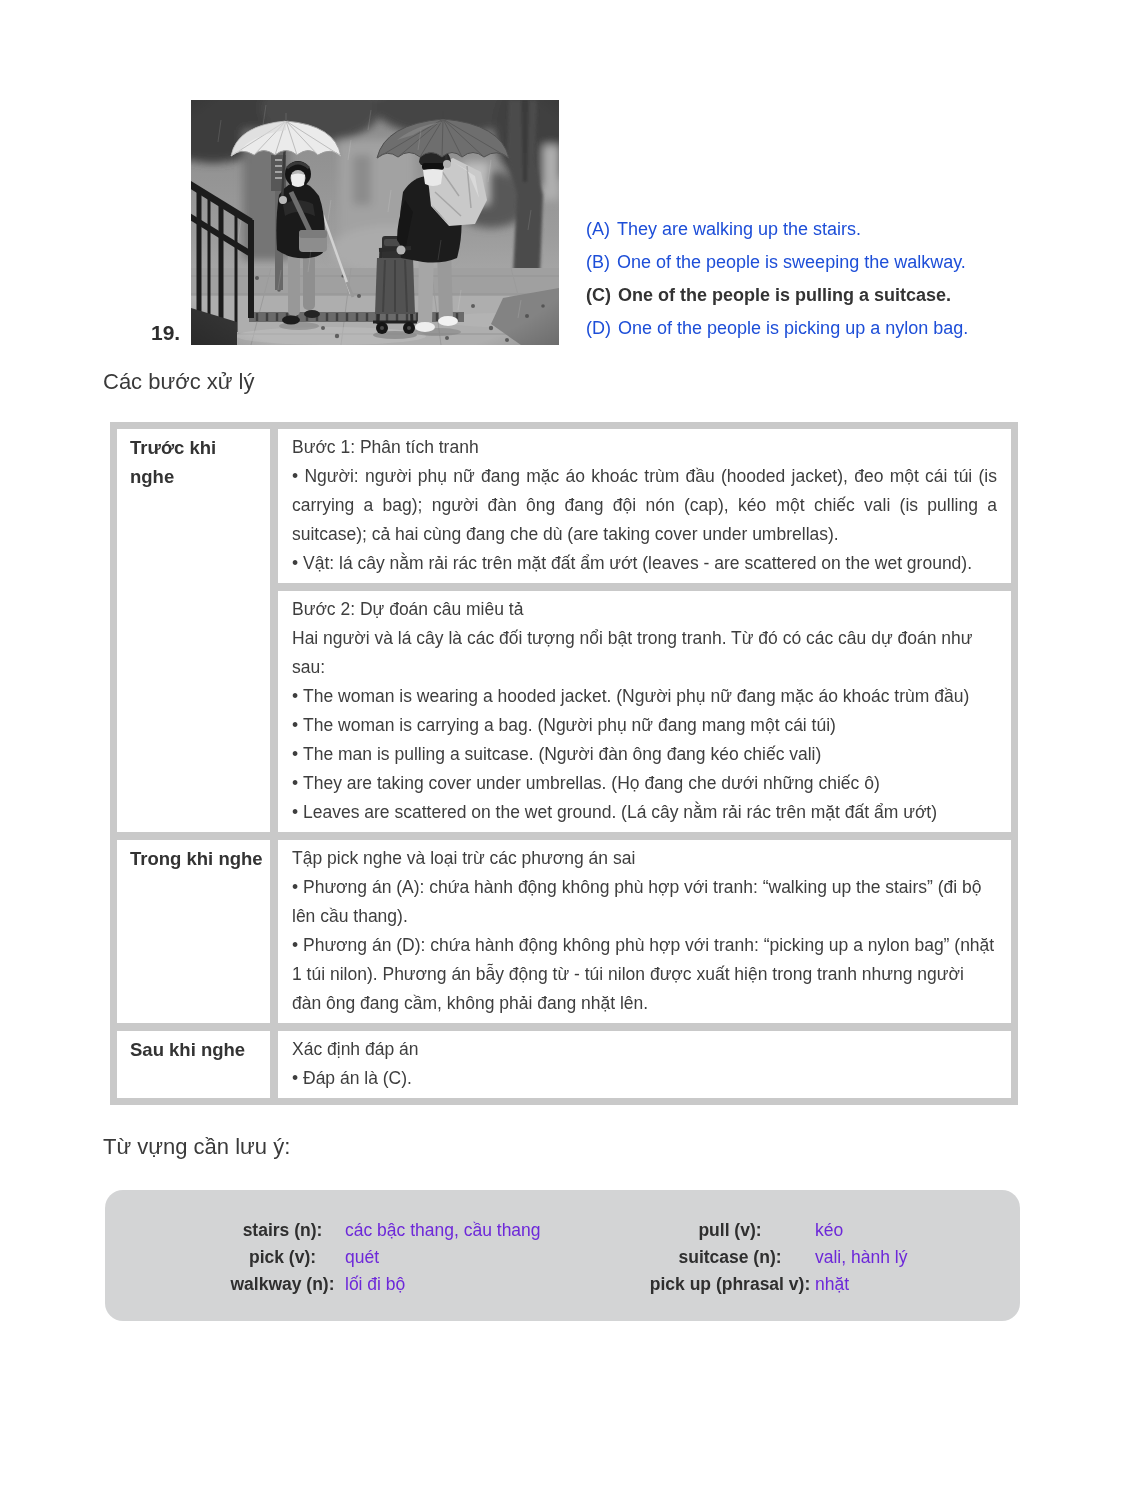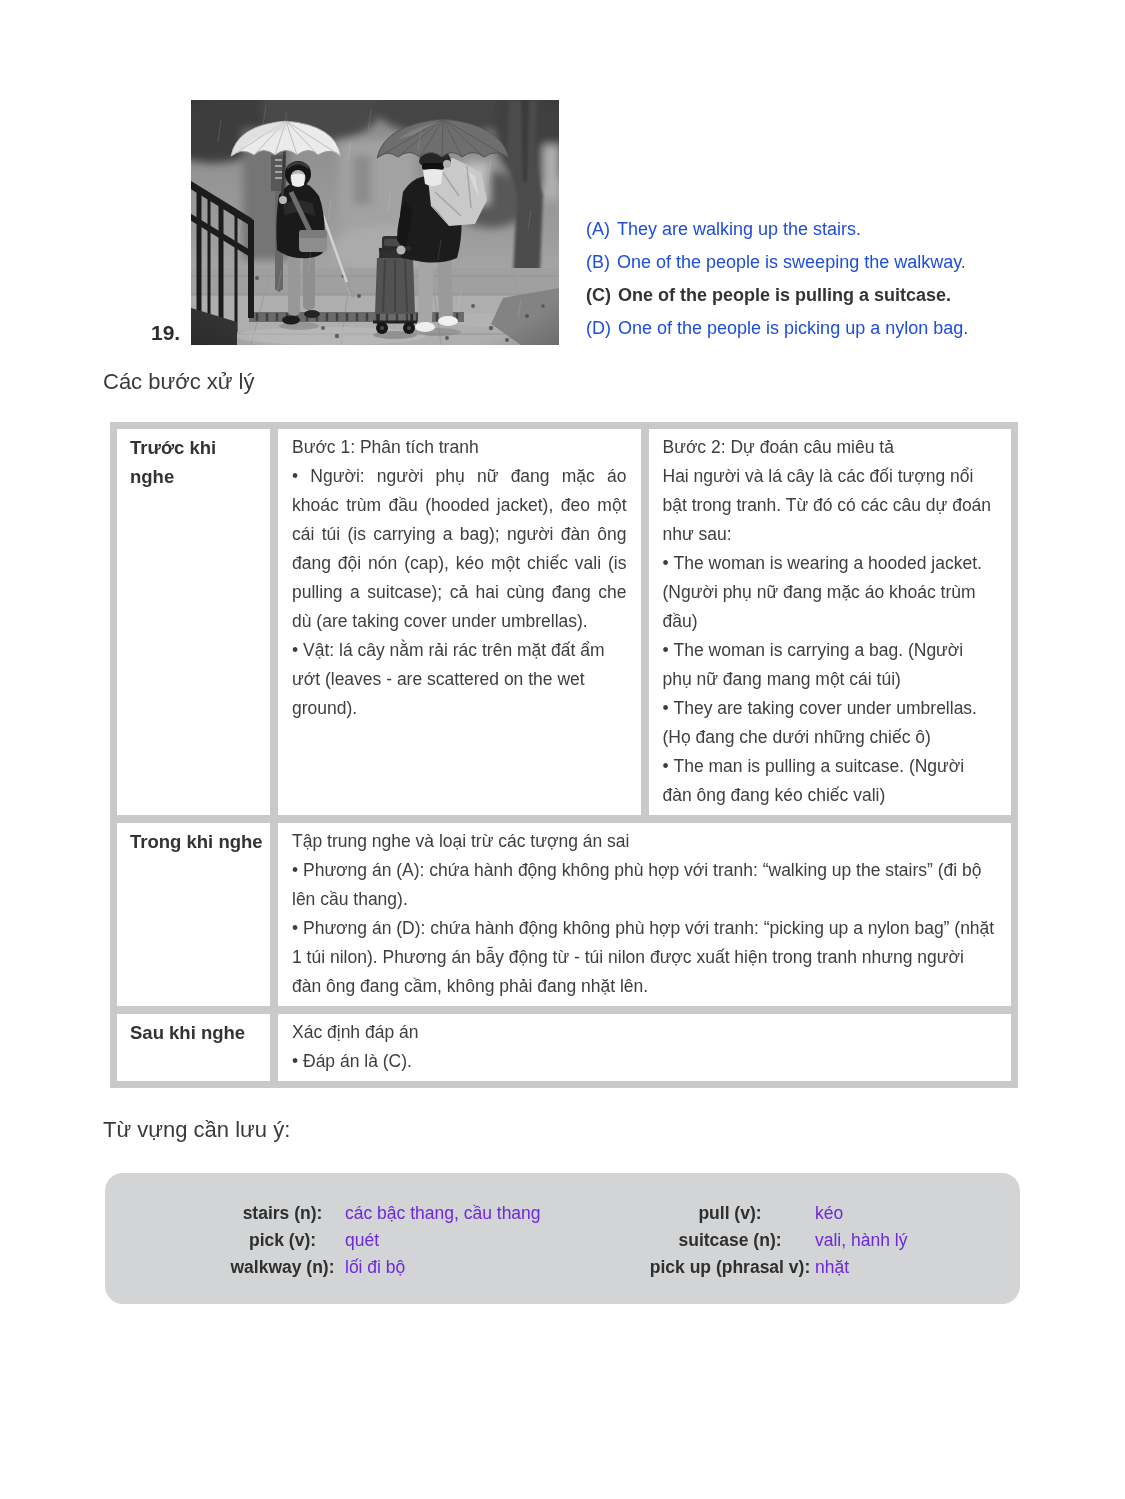--- a/index.html
+++ b/index.html
@@ -45,21 +45,21 @@
     display: flex; flex-direction: column; gap: 8px;
   }
   .t-row { display: flex; gap: 8px; align-items: stretch; }
   .t-label {
     flex: 0 0 153px; width: 153px;
     background: #ffffff;
     font-size: 18.5px; font-weight: bold; color: #333333;
     line-height: 29px;
     padding: 4px 6px 0 13px;
   }
-  .t-stack { flex: 1; display: flex; gap: 8px; }
+  .t-stack { flex: 1; display: flex; flex-direction: column; gap: 8px; }
   .t-cell { background: #ffffff; padding: 4px 14px 5px 14px; flex: 1; }
   .line { font-size: 17.5px; line-height: 29px; color: #3e3e3e; }
   .bullet::before { content: "•\00a0 "; }
   .justify { text-align: justify; }
   
   .vocab-box {
     margin-top: 29px; margin-left: 2px;
     width: 915px; min-height: 120px;
     background: #d3d4d5;
     border-radius: 18px;
@@ -252,29 +252,30 @@
         <div class="t-cell">
           <p class="line">Bước 1: Phân tích tranh</p>
           <p class="line bullet justify">Người: người phụ nữ đang mặc áo khoác trùm đầu (hooded jacket), đeo một cái túi (is carrying a bag); người đàn ông đang đội nón (cap), kéo một chiếc vali (is pulling a suitcase); cả hai cùng đang che dù (are taking cover under umbrellas).</p>
           <p class="line bullet">Vật: lá cây nằm rải rác trên mặt đất ẩm ướt (leaves - are scattered on the wet ground).</p>
         </div>
         <div class="t-cell">
           <p class="line">Bước 2: Dự đoán câu miêu tả</p>
           <p class="line">Hai người và lá cây là các đối tượng nổi bật trong tranh. Từ đó có các câu dự đoán như sau:</p>
           <p class="line bullet">The woman is wearing a hooded jacket. (Người phụ nữ đang mặc áo khoác trùm đầu)</p>
           <p class="line bullet">The woman is carrying a bag. (Người phụ nữ đang mang một cái túi)</p>
+          <p class="line bullet">The man is pulling a suitcase. (Người đàn ông đang kéo chiếc vali)</p>
           <p class="line bullet">They are taking cover under umbrellas. (Họ đang che dưới những chiếc ô)</p>
-          <p class="line bullet">The man is pulling a suitcase. (Người đàn ông đang kéo chiếc vali)</p>
+          <p class="line bullet">Leaves are scattered on the wet ground. (Lá cây nằm rải rác trên mặt đất ẩm ướt)</p>
         </div>
       </div>
     </div>
     <div class="t-row">
       <div class="t-label">Trong khi nghe</div>
       <div class="t-cell">
-        <p class="line">Tập trung nghe và loại trừ các tượng án sai</p>
+        <p class="line">Tập pick nghe và loại trừ các phương án sai</p>
         <p class="line bullet">Phương án (A): chứa hành động không phù hợp với tranh: “walking up the stairs” (đi bộ lên cầu thang).</p>
         <p class="line bullet">Phương án (D): chứa hành động không phù hợp với tranh: “picking up a nylon bag” (nhặt 1 túi nilon). Phương án bẫy động từ - túi nilon được xuất hiện trong tranh nhưng người đàn ông đang cầm, không phải đang nhặt lên.</p>
       </div>
     </div>
     <div class="t-row">
       <div class="t-label">Sau khi nghe</div>
       <div class="t-cell">
         <p class="line">Xác định đáp án</p>
         <p class="line bullet">Đáp án là (C).</p>
       </div>

